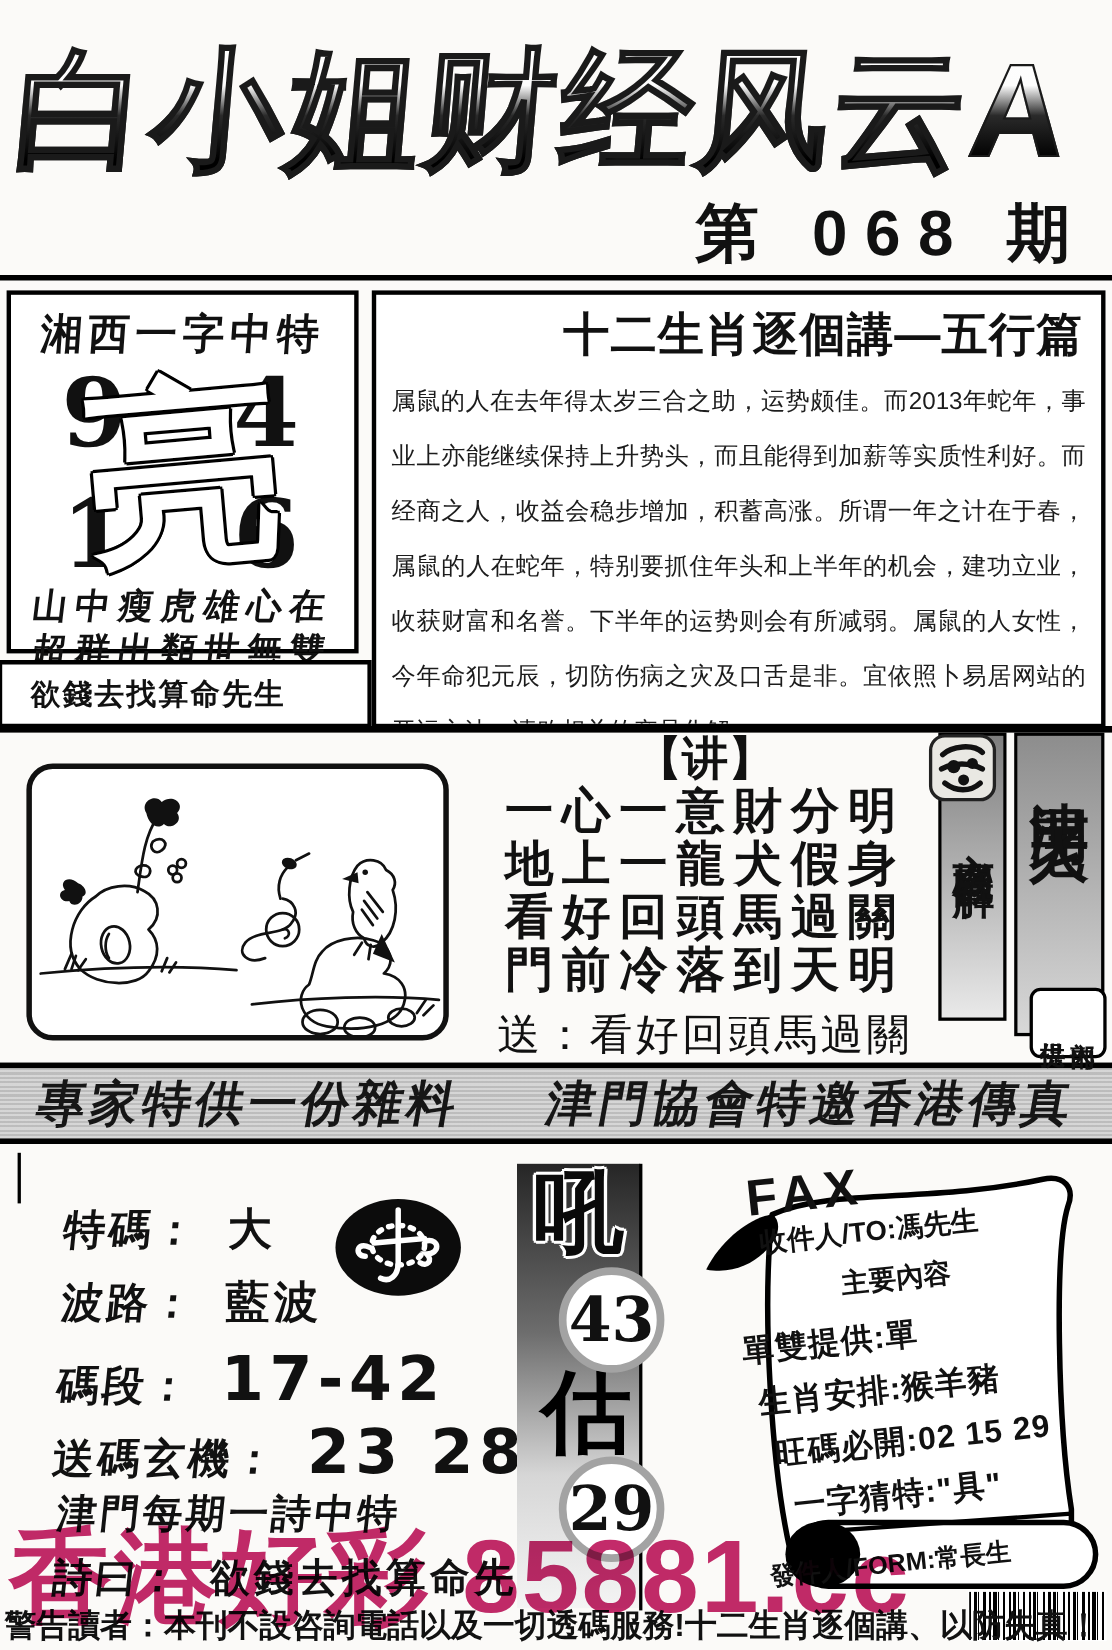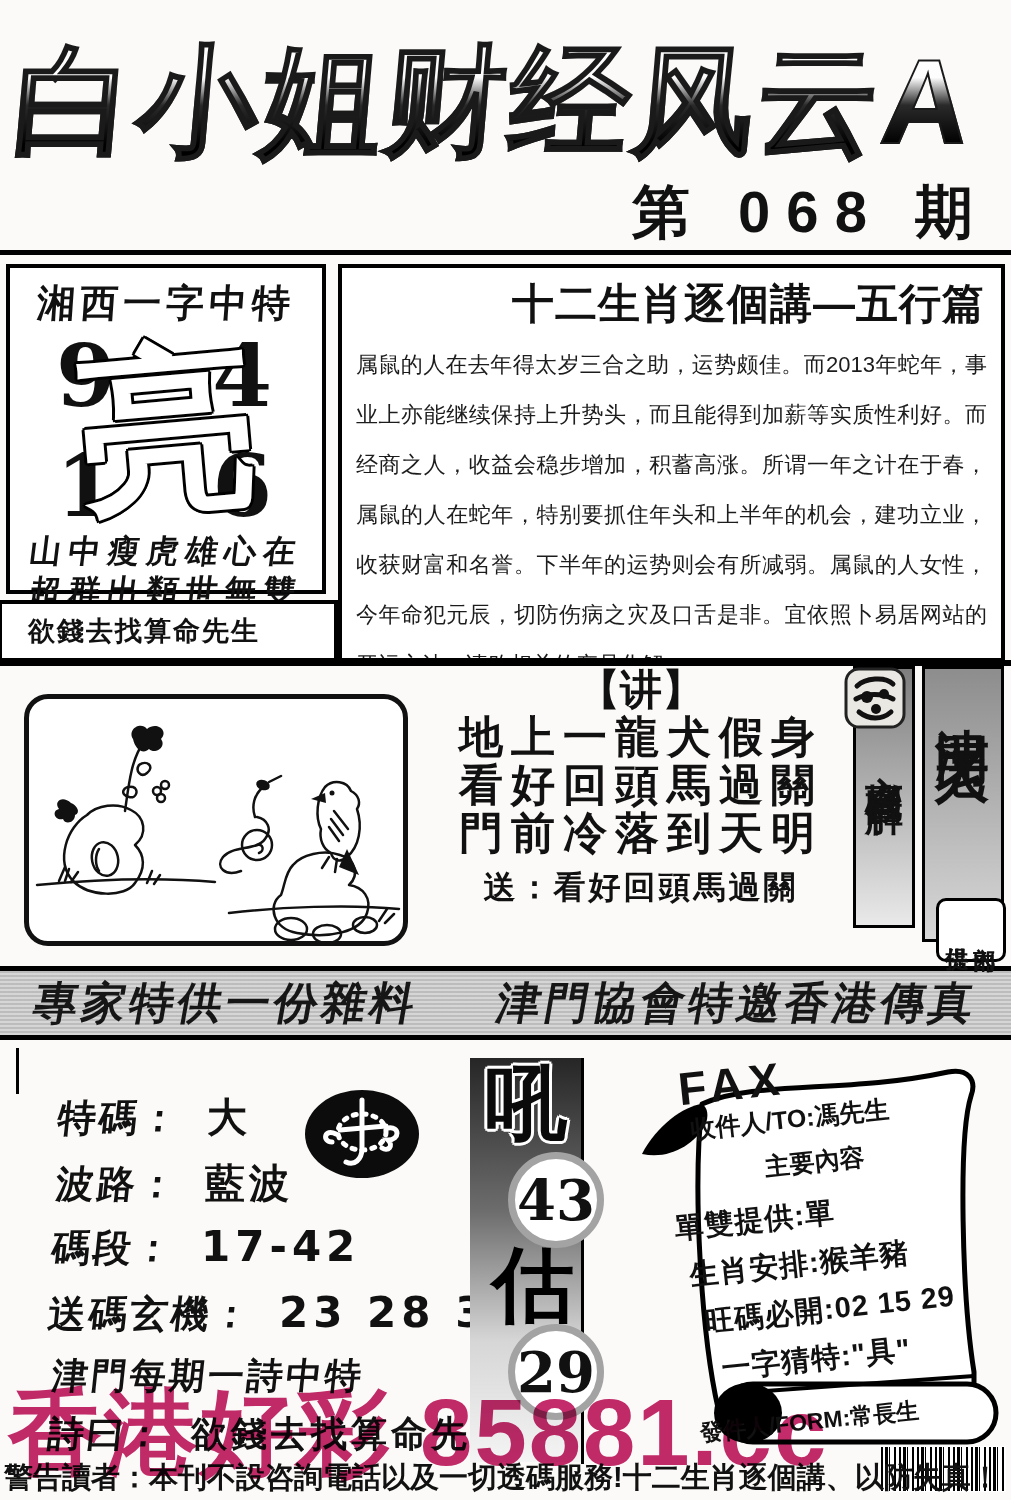--- a/index.html
+++ b/index.html
@@ -54,21 +54,21 @@
   #zodiac-title{font-size:42px;font-weight:900;letter-spacing:1px;}
   #zodiac-badge{font-size:42px;font-weight:900;letter-spacing:2px;}
   #zodiac-body{margin:8px 14px 0 14px;font-size:22px;line-height:50px;text-align:justify;font-weight:500;color:#1c1c1c;}
 
   
   #band-rule{left:0;top:660px;width:1011px;height:6px;background:#000;}
   #picture-frame{left:24px;top:694px;width:384px;height:252px;border:5px solid #111;border-radius:24px;background:#fff;overflow:hidden;}
   #poem-block{left:436px;top:666px;width:410px;text-align:center;}
   #poem-title{font-size:42px;font-weight:900;line-height:48px;}
   .poem-line{font-size:44px;line-height:48px;letter-spacing:8px;font-weight:700;font-family:"Liberation Serif",serif;white-space:nowrap;}
-  #poem-gift{font-size:32px;margin-top:8px;letter-spacing:3px;font-weight:700;font-family:"Liberation Serif",serif;white-space:nowrap;}
+  #poem-gift{font-size:39px;margin-top:8px;letter-spacing:3px;font-weight:400;font-family:"Liberation Serif",serif;white-space:nowrap;}
 
   .v-strip{border:3px solid #000;display:flex;justify-content:center;}
   #xuanji-strip{left:853px;top:666px;width:62px;height:262px;background:linear-gradient(180deg,#7e7e7e,#e9e9e9);padding-top:76px;}
   #xuanji-strip .v-text{writing-mode:vertical-rl;font-size:38px;font-weight:800;letter-spacing:8px;line-height:56px;}
   #jinmen-strip{left:922px;top:666px;width:82px;height:276px;background:linear-gradient(180deg,#8d8d8d,#d8d8d8);padding-top:16px;}
   #jinmen-strip .v-text{writing-mode:vertical-rl;font-size:54px;font-weight:800;letter-spacing:8px;line-height:64px;}
   #seal-stamp{left:843px;top:666px;width:64px;height:64px;z-index:4;}
   #supply-stamp{
     left:936px;top:898px;width:70px;height:64px;background:#fff;border:3px solid #000;border-radius:10px;z-index:4;
     display:flex;align-items:center;justify-content:center;gap:3px;
@@ -83,21 +83,21 @@
     border-top:5px solid #000;border-bottom:5px solid #000;
     display:flex;align-items:center;justify-content:space-between;padding:0 34px;
   }
   .banner-text{font-size:44px;font-weight:800;letter-spacing:4px;transform:skewX(-10deg);color:#161616;white-space:nowrap;}
 
   
   #left-tick{left:16px;top:1048px;width:3px;height:46px;background:#000;}
   .tip{position:absolute;white-space:nowrap;font-weight:800;}
   .tip .lbl{font-size:38px;letter-spacing:3px;transform:skewX(-6deg);display:inline-block;}
   .tip .val{font-size:40px;margin-left:26px;letter-spacing:4px;display:inline-block;}
-  .tip .num{font-family:"DejaVu Sans",sans-serif;font-weight:600;font-size:42px;letter-spacing:5px;}
+  .tip .num{font-family:"DejaVu Sans",sans-serif;font-weight:600;font-size:56px;letter-spacing:5px;}
   #tip-special{left:58px;top:1090px;}
   #tip-wave{left:56px;top:1156px;}
   #tip-range{left:52px;top:1222px;}
   #tip-gift{left:48px;top:1288px;}
   #tip-poemhead{left:52px;top:1352px;}
   #tip-poemhead .lbl{font-size:36px;}
   #tip-poem{left:48px;top:1410px;}
   #tip-poem .lbl,#tip-poem .val{font-size:36px;}
   #oval-seal{left:300px;top:1084px;width:124px;height:100px;}
 
@@ -211,20 +211,21 @@
     <path d="M296,94 L282,100 L297,104 Z" fill="#111"></path>
     <circle cx="303" cy="94" r="2.5" fill="#111"></circle>
     <path class="ln" d="M305,112 l14,18 M302,120 l12,16 M300,128 l10,14" stroke-width="1.6"></path>
     <path d="M318,150 L330,176 L310,168 Z" fill="#111"></path>
     <path class="ln" d="M300,158 l-7,11 M308,160 l-2,13" stroke-width="3.5"></path>
   </svg>
 </div>
 
 <div class="abs" id="poem-block">
   <div id="poem-title">【讲】</div>
+  <div class="poem-line">一心一意財分明</div>
   <div class="poem-line">地上一龍犬假身</div>
   <div class="poem-line">看好回頭馬過關</div>
   <div class="poem-line">門前冷落到天明</div>
   <div id="poem-gift">送：看好回頭馬過關</div>
 </div>
 
 <div class="abs v-strip" id="xuanji-strip">
   <span class="v-text">玄機圖解</span>
 </div>
 <div class="abs" id="seal-stamp">

